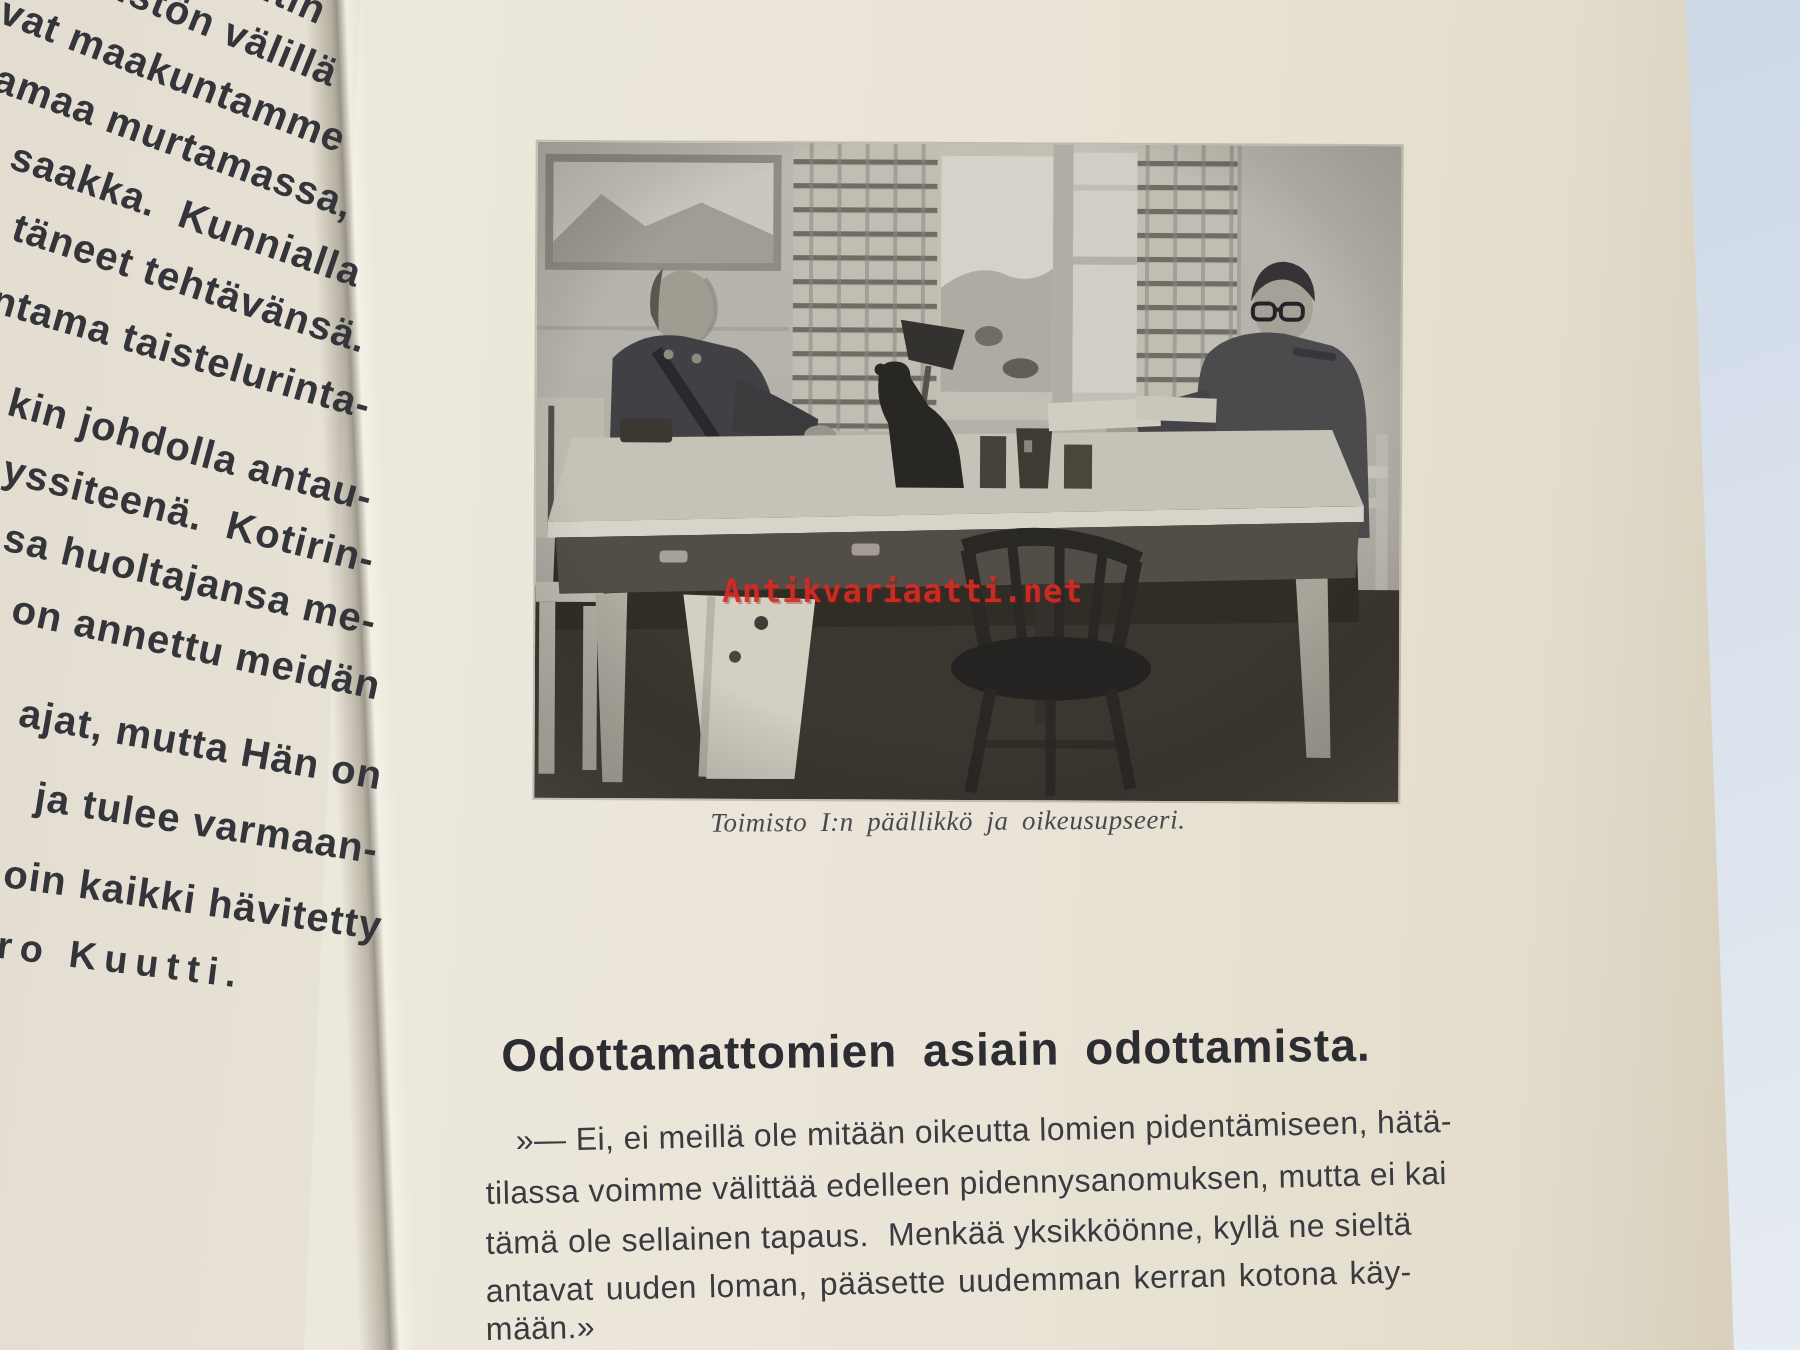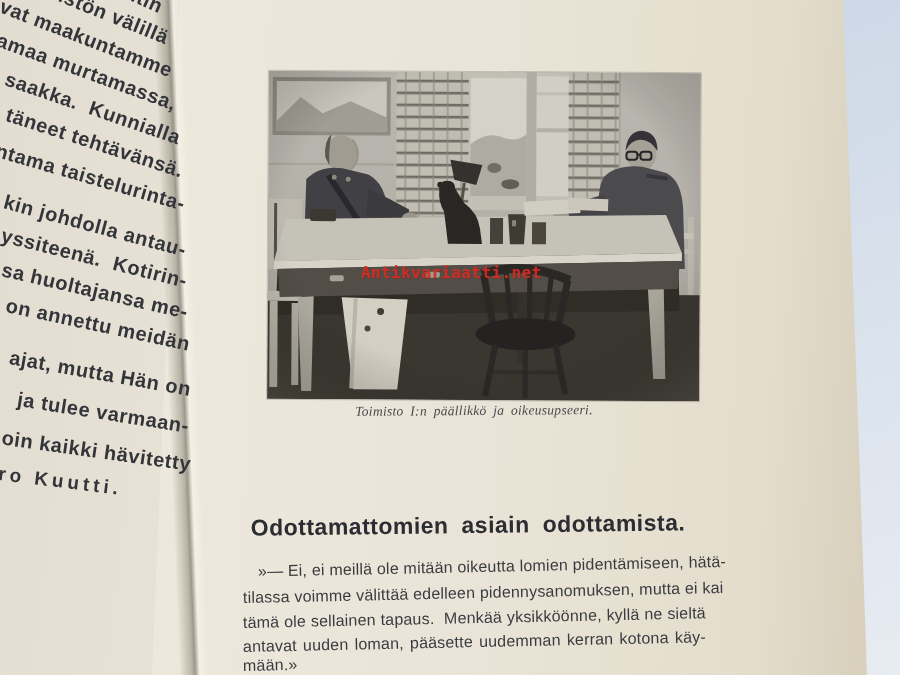--- a/index.html
+++ b/index.html
@@ -44,21 +44,21 @@
   .l12{left:-91px;top:413px;transform:rotate(9deg);}
   .l13{left:-89px;top:451px;transform:rotate(8deg);}
   .l14{left:-158px;top:476px;transform:rotate(7deg);letter-spacing:4px;font-size:19px;}
 
   
   .photo{position:absolute;left:268px;top:72px;width:432px;height:328px;
     transform:rotate(.3deg);outline:1px solid rgba(70,68,60,.25);}
   .photo svg{display:block;width:100%;height:100%;}
 
   
-  .watermark{position:absolute;left:361px;top:263px;
+  .watermark{position:absolute;left:361px;top:286px;
     font-family:"DejaVu Sans Mono",monospace;font-weight:bold;font-size:16px;
     letter-spacing:.4px;color:rgba(214,44,36,.9);text-shadow:1px 1px 0 rgba(150,20,15,.35);}
 
   
   .caption{position:absolute;left:268px;top:403px;width:412px;text-align:center;
     font-family:"Liberation Serif",serif;font-style:italic;font-size:13.5px;
     letter-spacing:.3px;word-spacing:3px;color:#4a4a4e;transform:rotate(-.4deg);}
 
   
   .heading{position:absolute;left:233px;top:512px;width:470px;margin:0;text-align:center;

